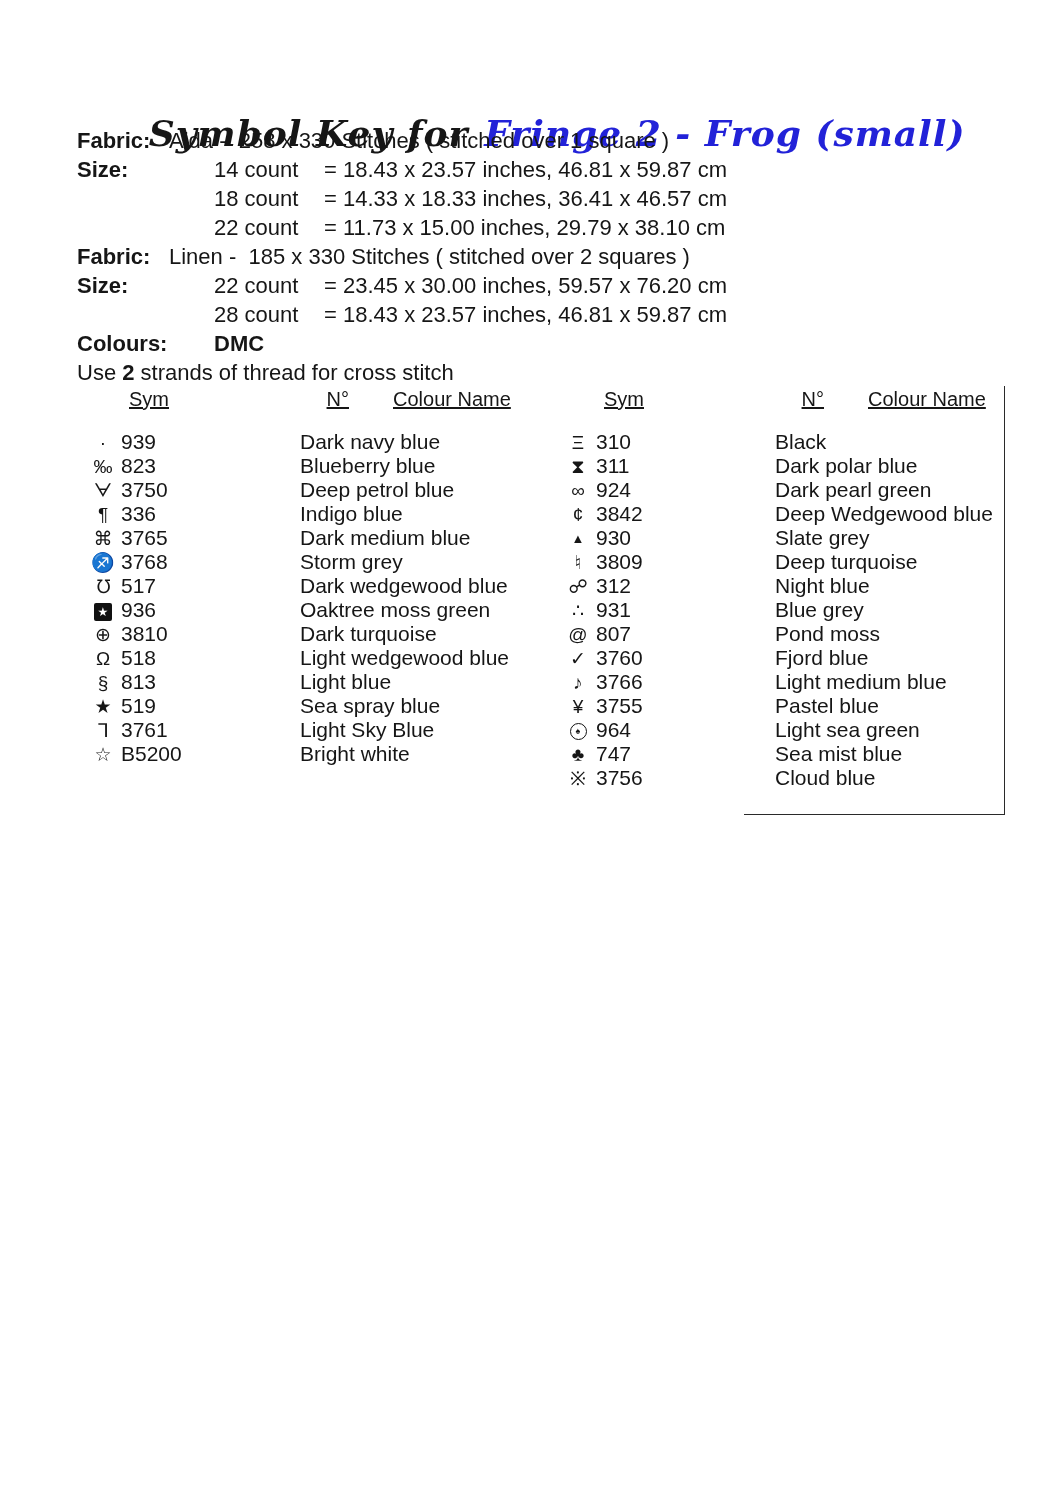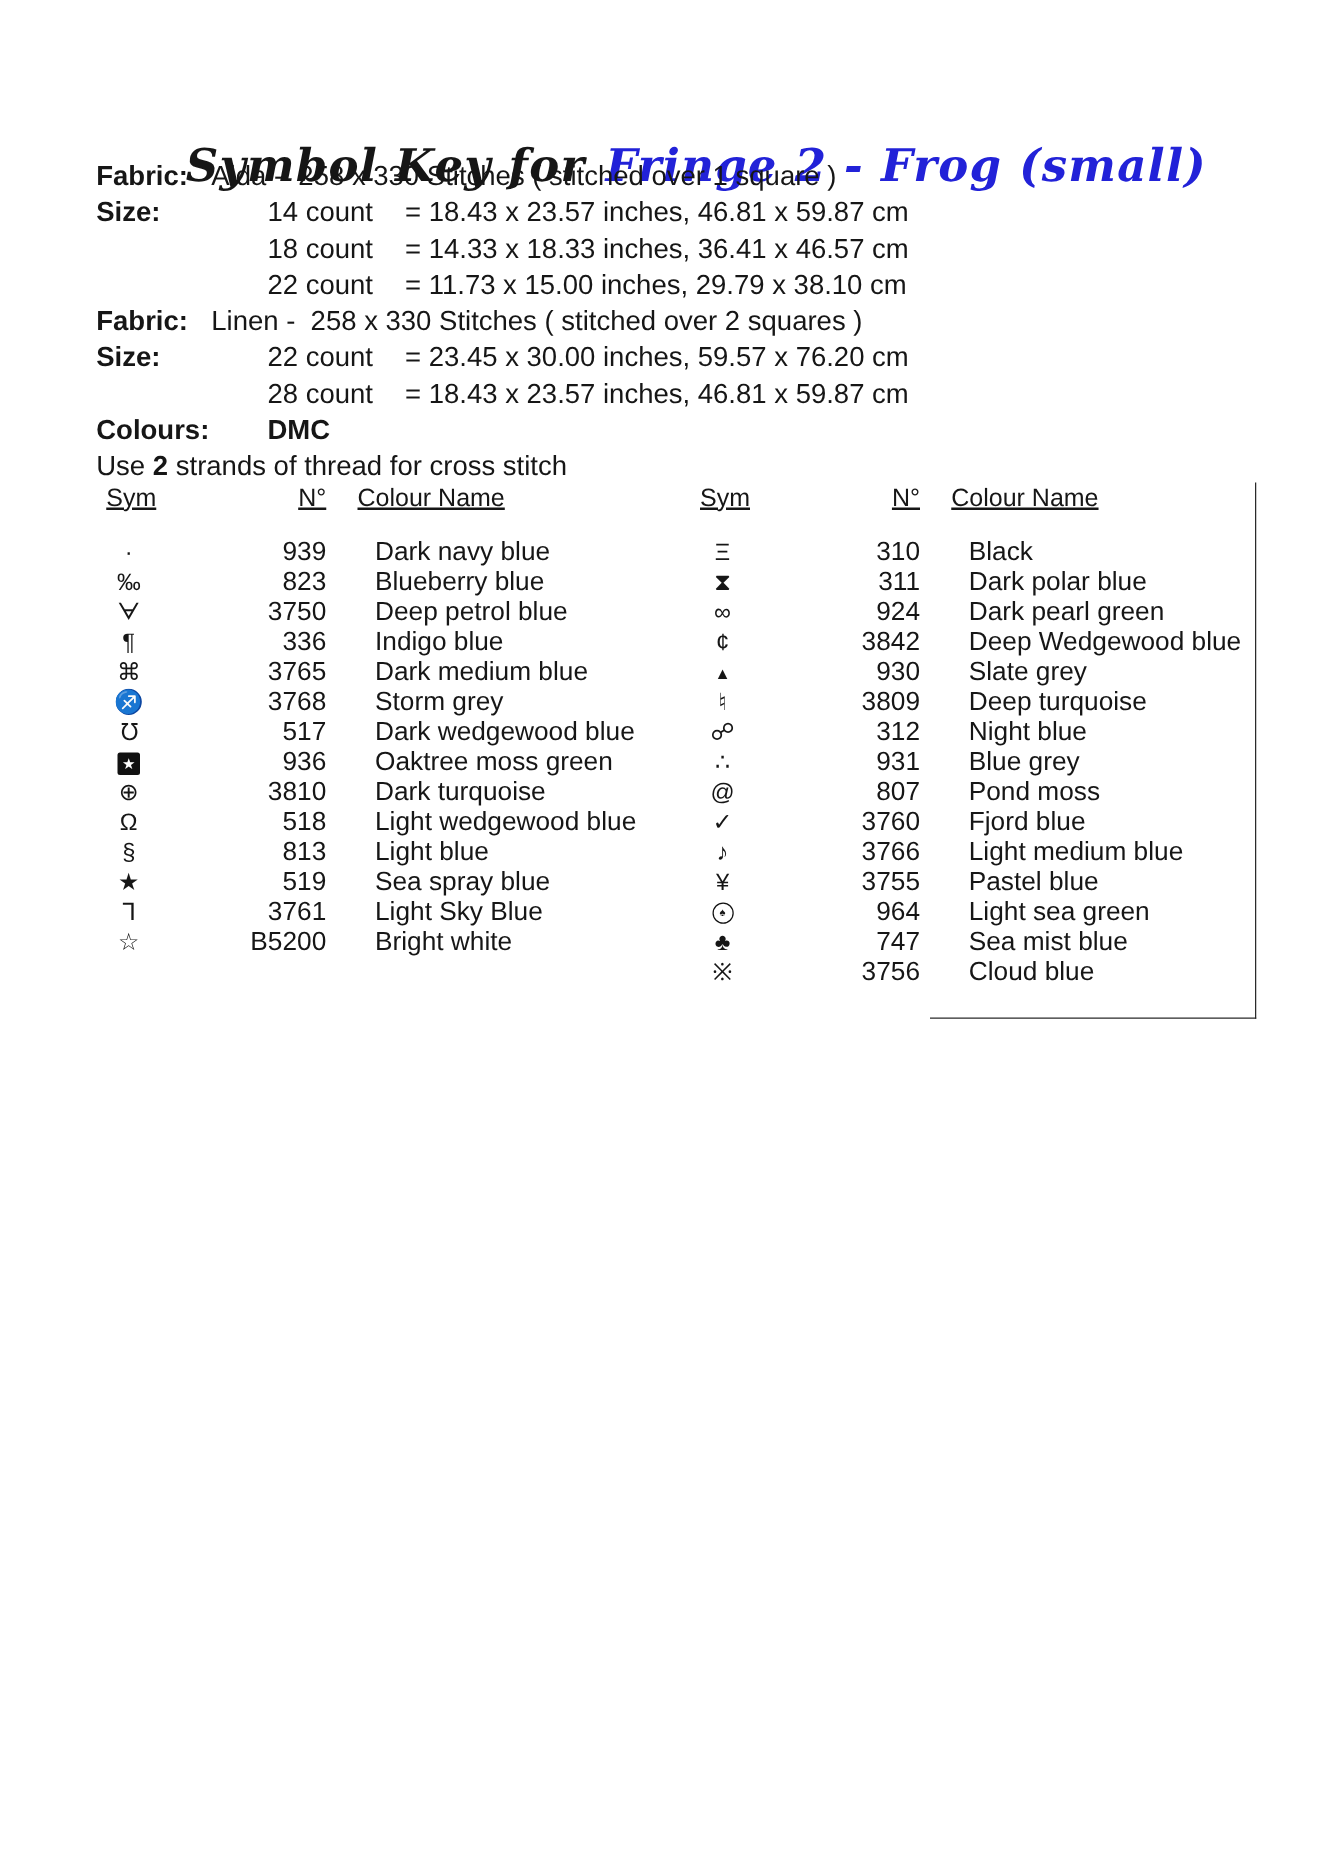--- a/index.html
+++ b/index.html
@@ -25,28 +25,28 @@
   .info-row span { white-space:pre; }
   .lbl { width:92px; font-weight:bold; flex:0 0 auto; }
   .count { margin-left:45px; width:110px; flex:0 0 auto; }
   .colours-val { margin-left:45px;font-weight:bold; }
   .strands-num { font-weight:bold; }
   
   .key-table { position:absolute; top:388px; }
   .key-table-left  { left:85px; }
   .key-table-right { left:560px; }
   .key-header { display:flex; height:22px; align-items:center; font-size:20px; }
-  .key-header span { text-decoration:underline; white-space:pre; }
+  .key-header span { text-decoration:underline; white-space:pre;margin-left:44px; }
   .h-sym  { width:36px; }
   .h-num  { width:140px; text-align:right; }
   .h-name { margin-left:25px; }
   .key-rows { margin-top:20px; }
   .key-row { display:flex; height:24px; align-items:center; font-size:21px; }
   .cell-sym { width:36px; text-align:center; font-size:19px; line-height:1; }
-  .cell-num { width:140px; text-align:right; }
+  .cell-num { width:140px; text-align:left; }
   .cell-name { margin-left:39px; white-space:pre; }
   
   .cell-sym.sm { font-size:13px; }
   .cell-sym.serif {
     font-family:"DejaVu Serif", serif; font-size:15px; letter-spacing:-1px;
   }
   .cell-sym.box span {
     display:inline-block; width:18px; height:18px; line-height:18px;
     background:#111; color:#fff; font-size:12px; border-radius:2px;
     text-align:center;
@@ -86,21 +86,21 @@
       <span class="count">18 count</span>
       <span>= 14.33 x 18.33 inches, 36.41 x 46.57 cm</span>
     </div>
     <div class="info-row">
       <span class="lbl"></span>
       <span class="count">22 count</span>
       <span>= 11.73 x 15.00 inches, 29.79 x 38.10 cm</span>
     </div>
     <div class="info-row">
       <span class="lbl">Fabric:</span>
-      <span>Linen -  258 x 330 Stitches ( stitched over 2 squares )</span>
+      <span>Linen -  185 x 330 Stitches ( stitched over 2 squares )</span>
     </div>
     <div class="info-row">
       <span class="lbl">Size:</span>
       <span class="count">22 count</span>
       <span>= 23.45 x 30.00 inches, 59.57 x 76.20 cm</span>
     </div>
     <div class="info-row">
       <span class="lbl"></span>
       <span class="count">28 count</span>
       <span>= 18.43 x 23.57 inches, 46.81 x 59.87 cm</span>

